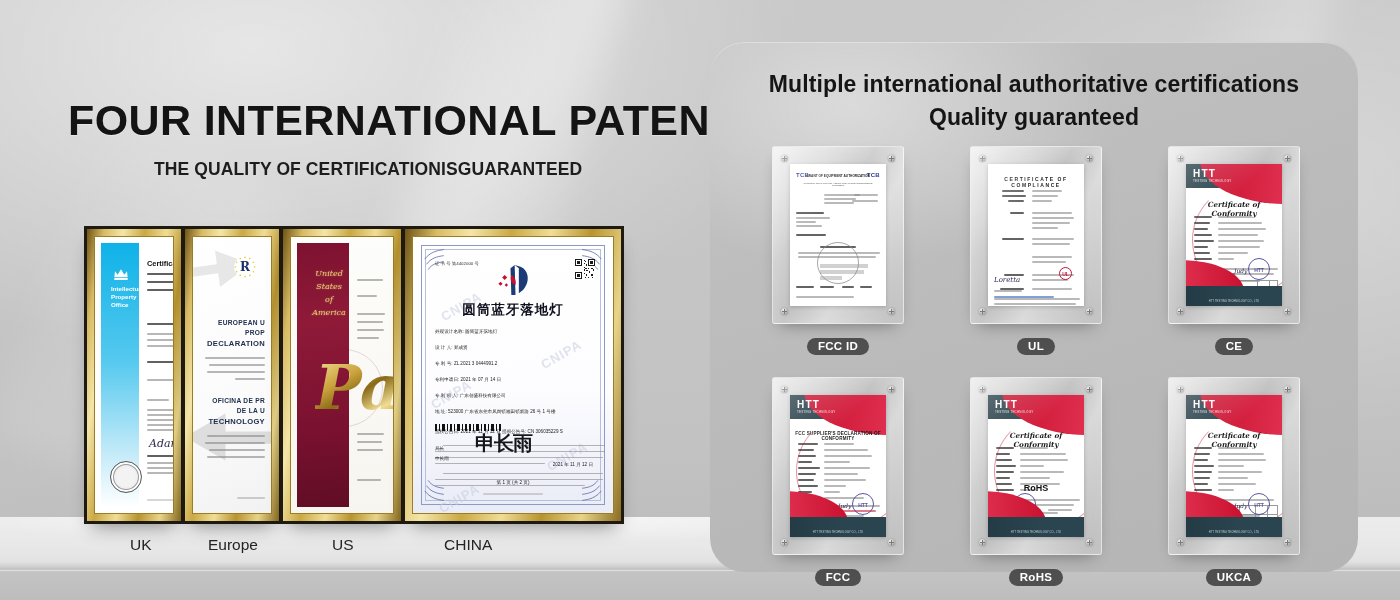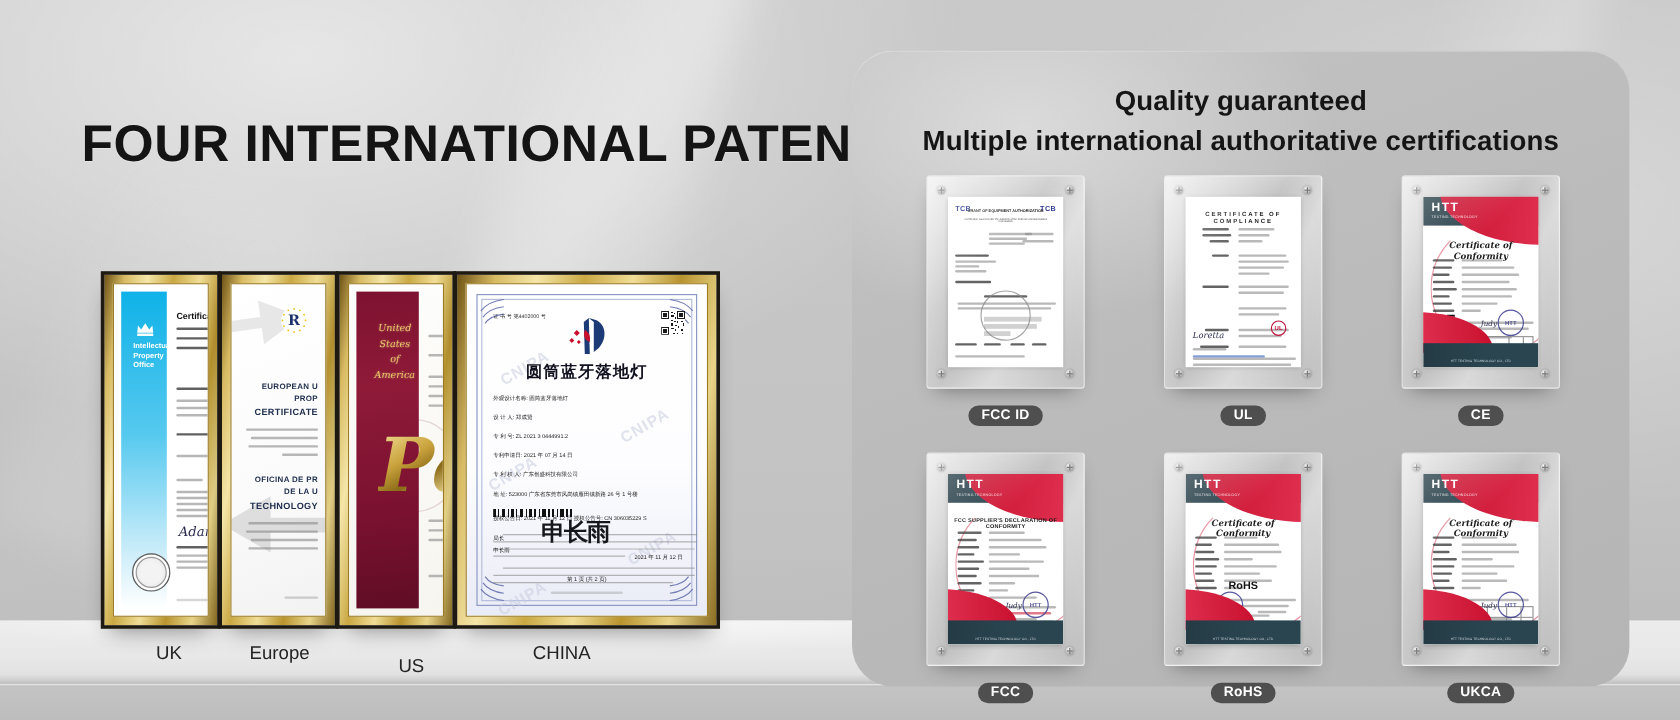--- a/index.html
+++ b/index.html
@@ -61,21 +61,21 @@
     background: linear-gradient(100deg,#6e5316 0%, #d8bb63 12%, #f4e6a8 25%, #caa944 40%, #f0dd96 55%, #b8942f 70%, #e8d489 85%, #8a6d22 100%);
     padding: 7px;
     box-shadow: 0 10px 18px -8px rgba(0,0,0,.45);
   }
   .frame-inner {
     position: relative; width: 100%; height: 100%; overflow: hidden;
     border: 1px solid #9c7c24; background: #fff;
   }
   .f-uk     { width: 100px; }
   .f-eu     { width: 100px; }
-  .f-us     { width: 100px; }
+  .f-us     { width: 124px; }
   .f-cn     { width: 222px; }
 
   
   .uk-doc { position: absolute; inset: 0; background: #fff; }
   .uk-blue {
     position: absolute; left: 6px; top: 6px; width: 38px; bottom: 6px;
     background: linear-gradient(180deg,#0fb2e8 0%, #56c9ef 45%, #bfe9f8 78%, #ffffff 100%);
   }
   .uk-crown { position:absolute; left: 12px; top: 24px; width: 16px; height: 14px; }
   .uk-ipo {
@@ -303,20 +303,21 @@
   <div class="wall-streak ws1"></div>
   <div class="wall-streak ws2"></div>
   <div class="wall-streak ws3"></div>
 
   <div class="floor"></div>
   <div class="floor-sheen"></div>
   <div class="floor-edge"></div>
 
   <div class="heading-wrap">
     <div class="h1">FOUR INTERNATIONAL PATENTS</div>
+    <div class="h2">THE QUALITY OF CERTIFICATIONISGUARANTEED</div>
   </div>
 
   <div class="patents">
 
     <div class="frame f-uk">
       <div class="frame-inner">
         <div class="uk-doc">
           <div class="uk-blue">
             <svg class="uk-crown" viewBox="0 0 24 20">
               <path d="M2 16h20v3H2z" fill="#fff"></path>
@@ -369,21 +370,21 @@
               <circle cx="20" cy="36" r="1.3"></circle>
                 <circle cx="12" cy="34" r="1.3"></circle>
               <circle cx="6" cy="28" r="1.3"></circle>
                 <circle cx="4" cy="20" r="1.3"></circle>
               <circle cx="6" cy="12" r="1.3"></circle>
                 <circle cx="12" cy="6" r="1.3"></circle>
             </g>
           </svg>
           <div class="eu-head" style="top:82px;">EUROPEAN U</div>
           <div class="eu-head" style="top:92px;">PROP</div>
-          <div class="eu-head" style="top:102px; font-size:7.6px;">CERTIFICATE</div>
+          <div class="eu-head" style="top:102px; font-size:7.6px;">DECLARATION</div>
           <div class="txtline" style="right:6px; top:120px; width:60px;"></div>
           <div class="txtline" style="right:6px; top:127px; width:56px;"></div>
           <div class="txtline" style="right:6px; top:134px; width:58px;"></div>
           <div class="txtline" style="right:6px; top:141px; width:30px;"></div>
           <div class="eu-head" style="top:160px;">OFICINA DE PR</div>
           <div class="eu-head" style="top:170px;">DE LA U</div>
           <div class="eu-head" style="top:180px; font-size:7.6px;">TECHNOLOGY</div>
           <div class="txtline" style="right:6px; top:198px; width:58px;"></div>
           <div class="txtline" style="right:6px; top:205px; width:60px;"></div>
           <div class="txtline" style="right:6px; top:212px; width:56px;"></div>
@@ -531,28 +532,28 @@
           <div class="cn-field" style="left:0; right:0; bottom:28px; text-align:center;">第 1 页 (共 2 页)</div>
           <div class="txtline" style="left:0; right:0; bottom:18px; width:60px; margin:0 auto; opacity:.35;"></div>
         </div>
       </div>
     </div>
   </div>
 
   <div class="country-labels">
     <span class="country-label" style="left:46px;">UK</span>
     <span class="country-label" style="left:124px;">Europe</span>
-    <span class="country-label" style="left:248px;margin-top:11px;">US</span>
+    <span class="country-label" style="left:248px;">US</span>
     <span class="country-label" style="left:360px;">CHINA</span>
   </div>
 
   <div class="panel">
     <div class="panel-title">
+      <div>Multiple international authoritative certifications</div>
       <div>Quality guaranteed</div>
-      <div>Multiple international authoritative certifications</div>
     </div>
 
     <div class="cards">
 
       <div class="card-row">
 
         <div class="card-cell">
           <div class="glass">
             <span class="screw s-tl"></span>
             <span class="screw s-tr"></span>

